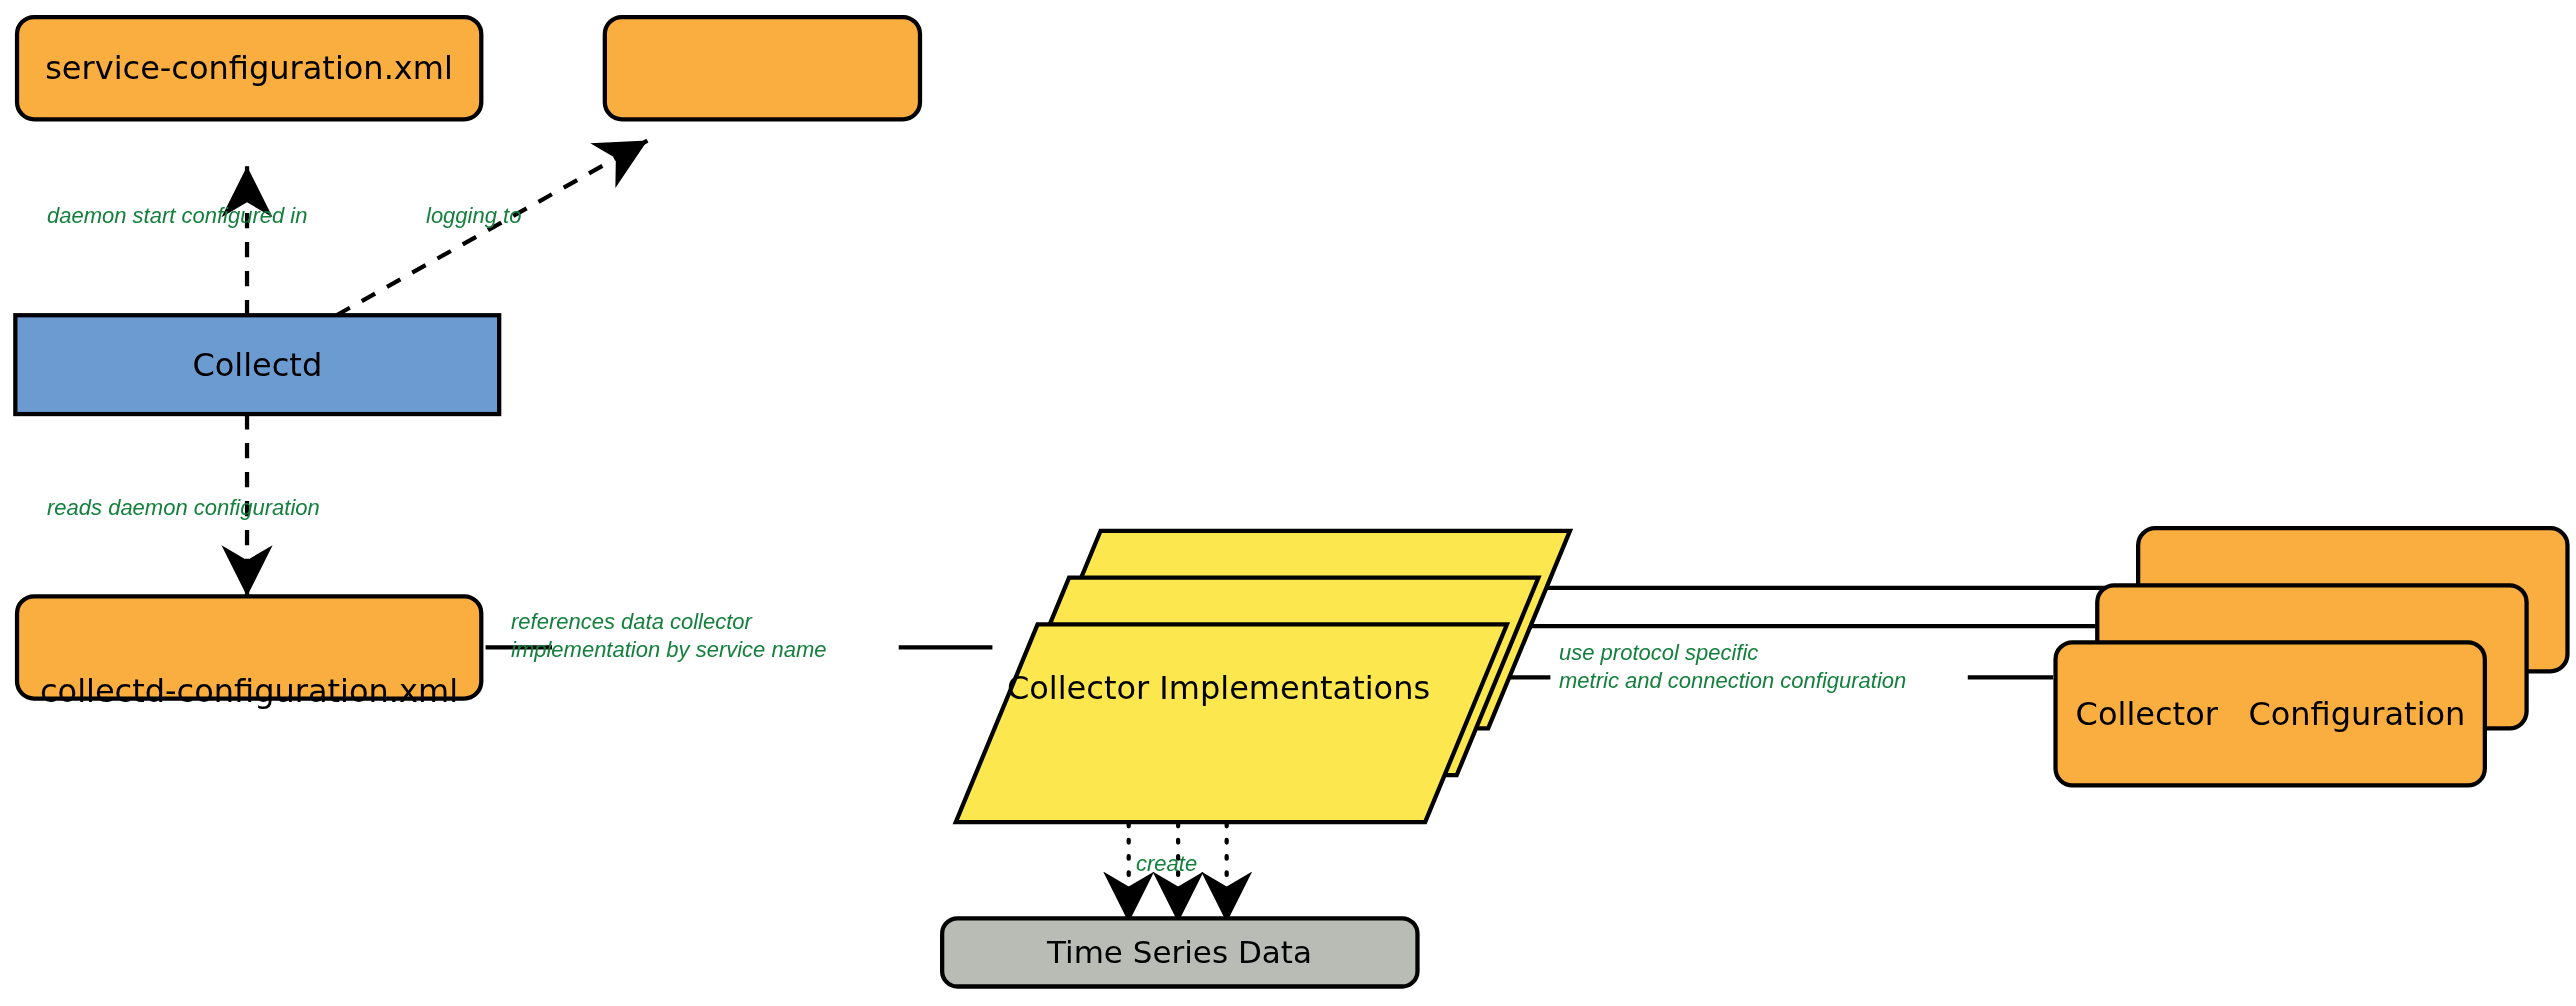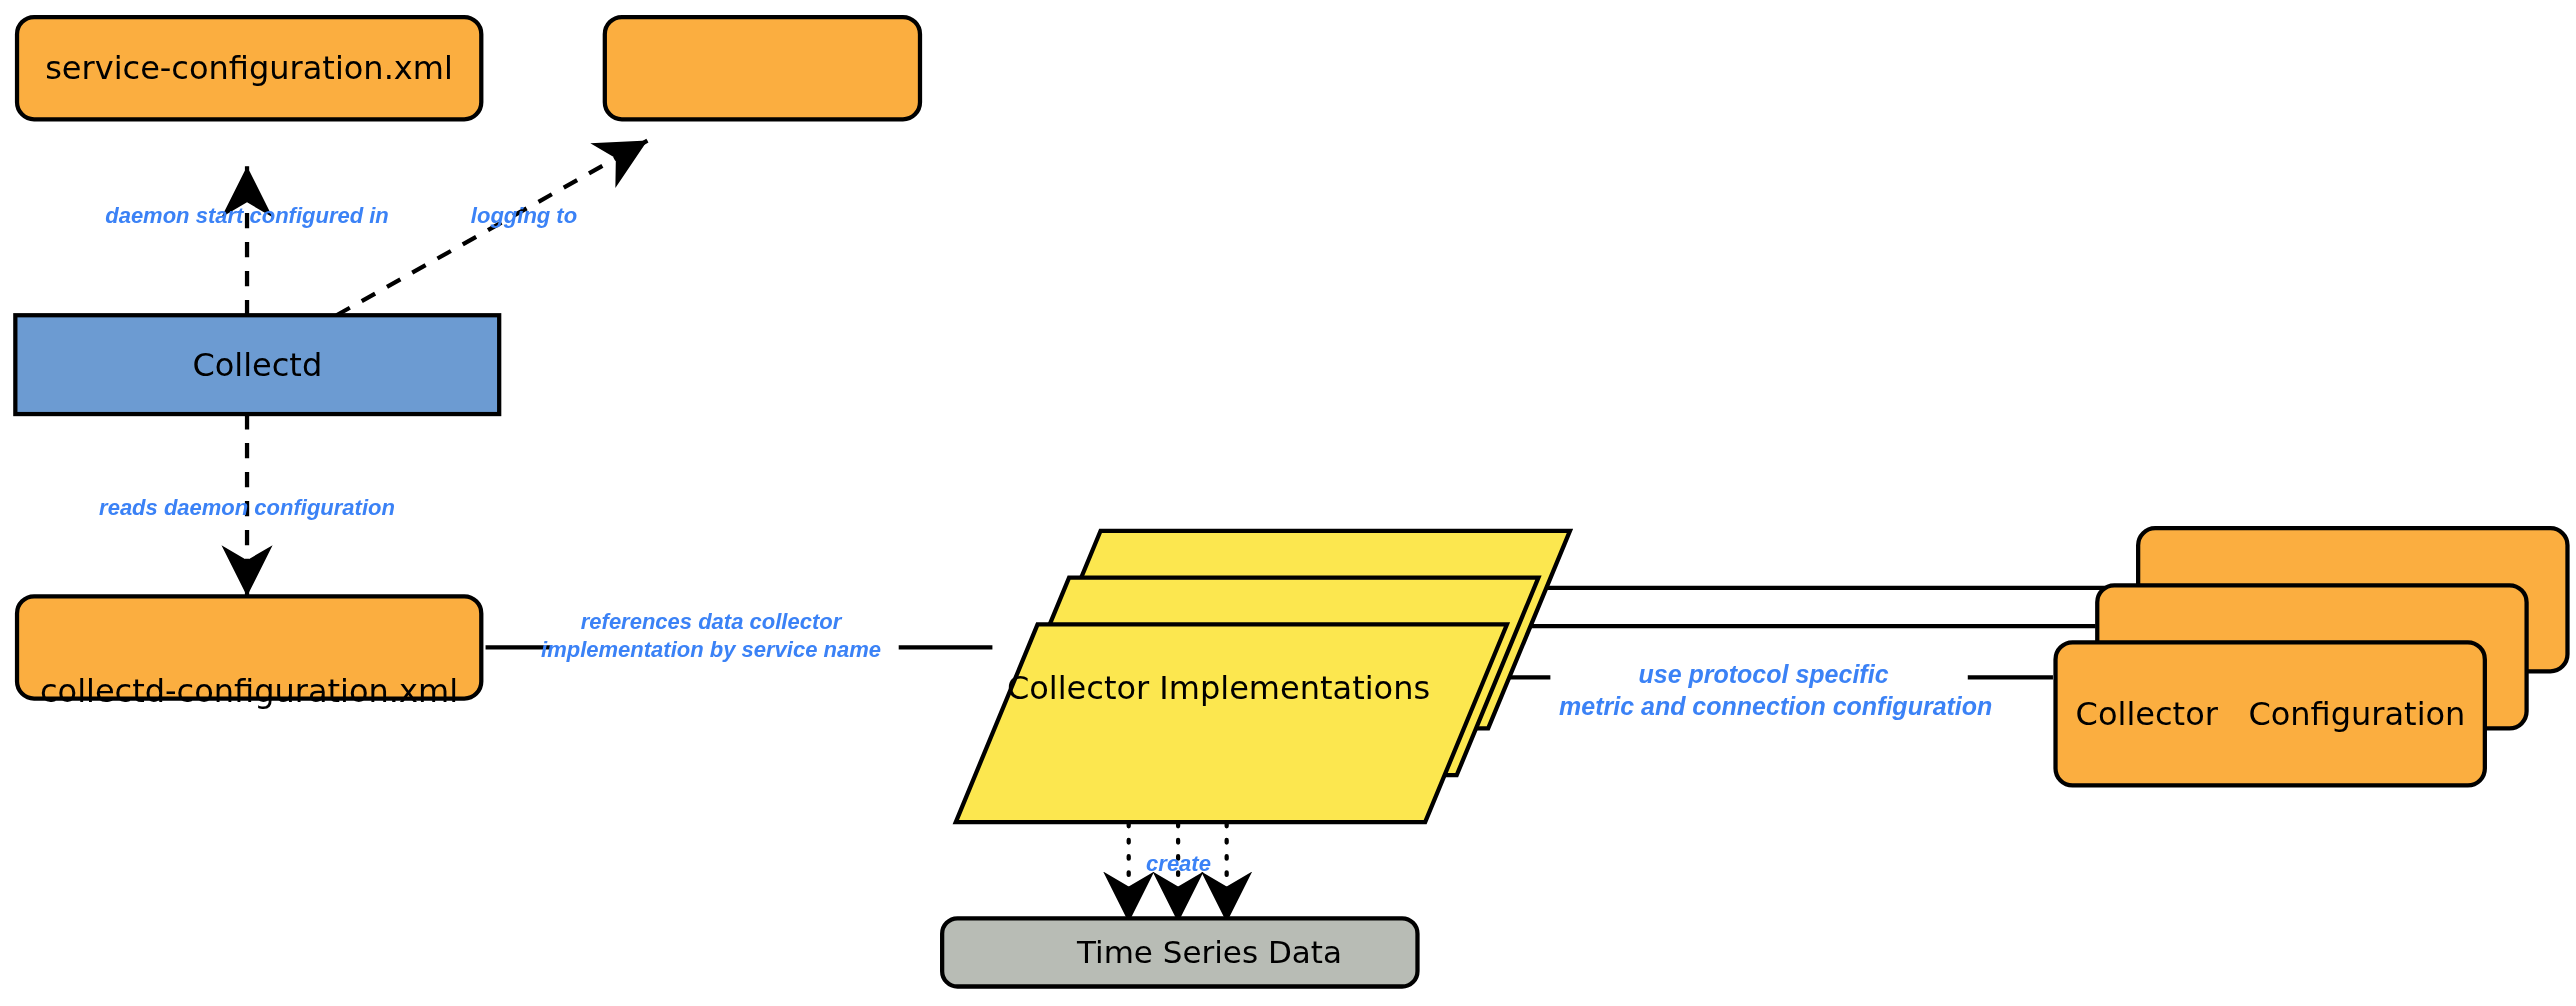--- a/index.html
+++ b/index.html
@@ -32,28 +32,27 @@
     display: flex;
     align-items: center;
     justify-content: center;
     color: #000000;
     font-family: "DejaVu Sans", sans-serif;
     white-space: pre;
     pointer-events: none;
   }
   .edge-label {
     position: absolute;
-    color: #3b82f6;
+    color: #15803d;
     font-family: "Liberation Sans", sans-serif;
     font-style: italic;
-    text-align: center;
+    text-align: left;
     line-height: 1.28;
     white-space: pre;
     pointer-events: none;
-    font-weight: bold;
   }
   .rect-shape { stroke: #000000; stroke-width: 5; }
   .edge-line { stroke: #000000; stroke-width: 5; fill: none; }
   .edge-dashed { stroke: #000000; stroke-width: 5; fill: none; stroke-dasharray: 18 16; }
   .edge-dotted { stroke: #000000; stroke-width: 5; fill: none; stroke-dasharray: 3 16; stroke-linecap: round; }
 </style>
 </head>
 <body>
 
 <div id="canvas">
@@ -118,30 +117,30 @@
 
 
   <div class="node-label" style="left:15.3px; top:315px; width:484px; height:99px; font-size:32px;">Collectd</div>
 
   <div class="node-label" style="left:17px; top:596px; width:464px; height:102px; font-size:32px;margin-top:44px;">collectd-configuration.xml</div>
 
   <div class="node-label" style="left:980px; top:654px; width:477px; height:68px; font-size:32px;">Collector Implementations</div>
 
   <div class="node-label" style="left:2056px; top:642px; width:429px; height:143px; font-size:32px;">Collector   Configuration</div>
 
-  <div class="node-label" style="left:972px; top:918px; width:475px; height:68px; font-size:31px;">Time Series Data</div>
+  <div class="node-label" style="left:942px; top:918px; width:475px; height:68px; font-size:31px;">Time Series Data</div>
 
   <div class="edge-label" style="left:47px; top:202px; width:400px; font-size:22px;">daemon start configured in</div>
 
   <div class="edge-label" style="left:426px; top:202px; width:196px; font-size:22px;">logging to</div>
 
   <div class="edge-label" style="left:47px; top:494px; width:400px; font-size:22px;">reads daemon configuration</div>
 
   <div class="edge-label" style="left:511px; top:608px; width:400px; font-size:22px;">references data collector
 implementation by service name</div>
 
-  <div class="edge-label" style="left:1559px; top:658px; width:409px; font-size:25px;">use protocol specific
+  <div class="edge-label" style="left:1559px; top:639px; width:409px; font-size:22px;">use protocol specific
 metric and connection configuration</div>
 
   <div class="edge-label" style="left:1136px; top:814px; width:85px; font-size:22px;margin-top:36px;">create</div>
 
 </div>
 
 
 </body></html>

